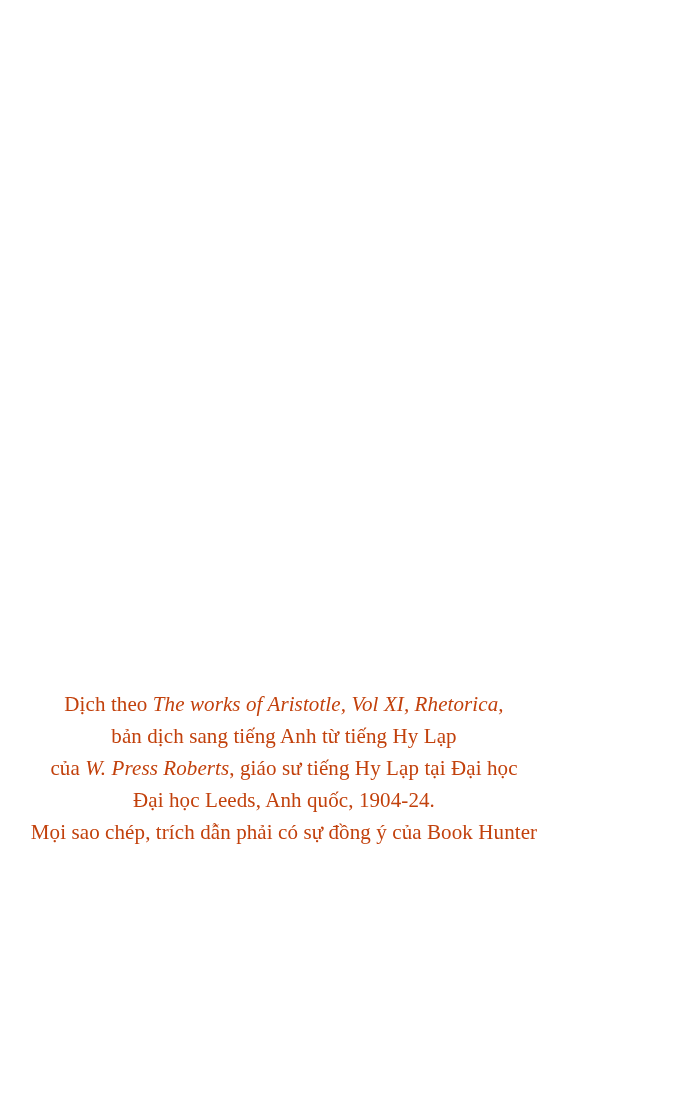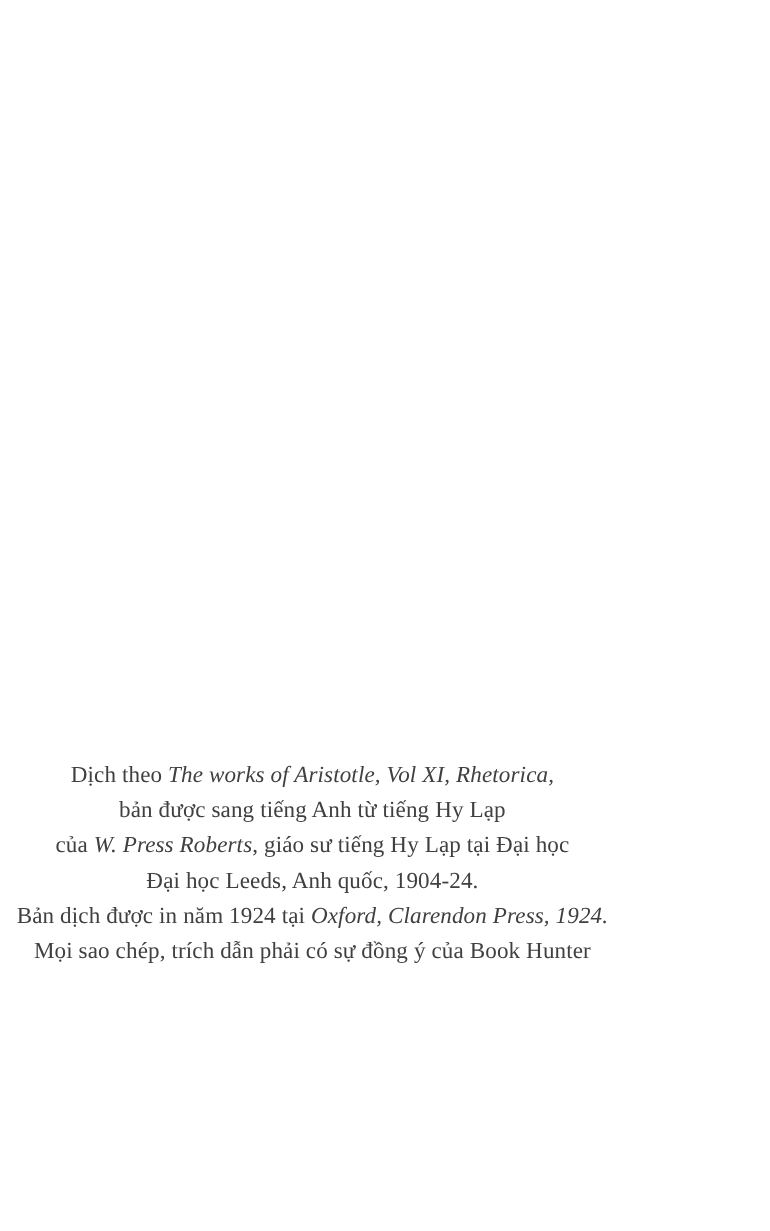--- a/index.html
+++ b/index.html
@@ -10,21 +10,21 @@
     background: #ffffff;
     overflow: hidden;
   }
 
   .page {
     position: relative;
     width: 568px;
     height: 1119px;
     background: #ffffff;
     font-family: "Liberation Serif", "DejaVu Serif", serif;
-    color: #404040;
+    color: #c2410c;
   }
 
   .colophon {
     position: absolute;
     top: 688px;
     left: 50%;
     transform: translateX(-50%);
     width: 560px;
     text-align: center;
   }
@@ -41,26 +41,25 @@
   }
 </style>
 </head>
 <body>
 
 <main class="page">
   <section class="colophon">
 
     <p class="line"><span>Dịch theo </span><span class="italic">The works of Aristotle, Vol XI, Rhetorica,</span></p>
 
-    <p class="line"><span>bản được sang tiếng Anh từ tiếng Hy Lạp</span></p>
+    <p class="line"><span>bản dịch sang tiếng Anh từ tiếng Hy Lạp</span></p>
 
     <p class="line"><span>của </span><span class="italic">W. Press Roberts</span><span>, giáo sư tiếng Hy Lạp tại Đại học</span></p>
 
 
     <p class="line"><span>Đại học Leeds, Anh quốc, 1904-24.</span></p>
 
-    <p class="line"><span>Bản dịch được in năm 1924 tại </span><span class="italic">Oxford, Clarendon Press, 1924.</span></p>
 
 
     <p class="line"><span>Mọi sao chép, trích dẫn phải có sự đồng ý của Book Hunter</span></p>
 
   </section>
 </main>
 
 </body></html>

